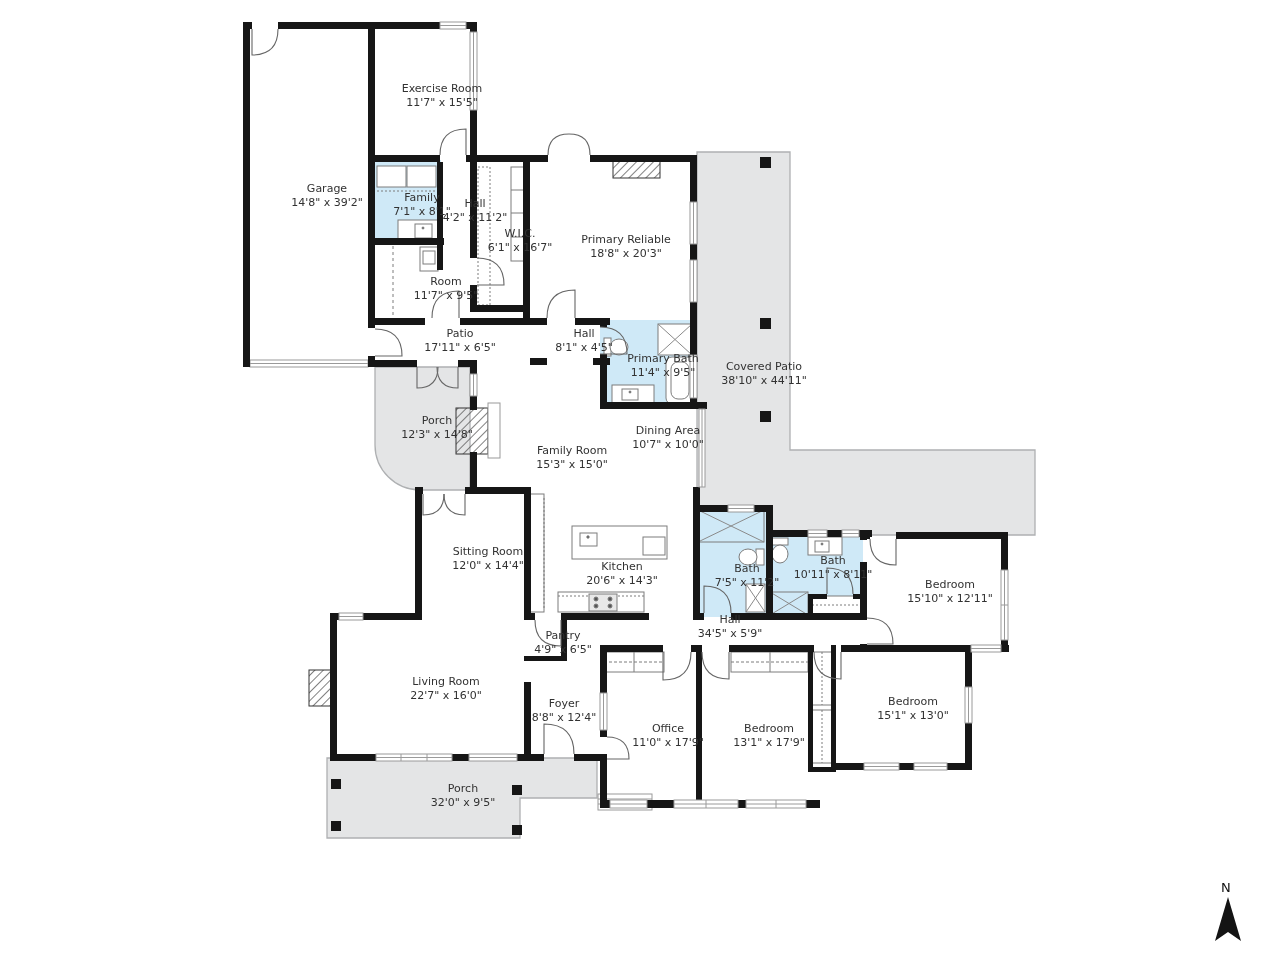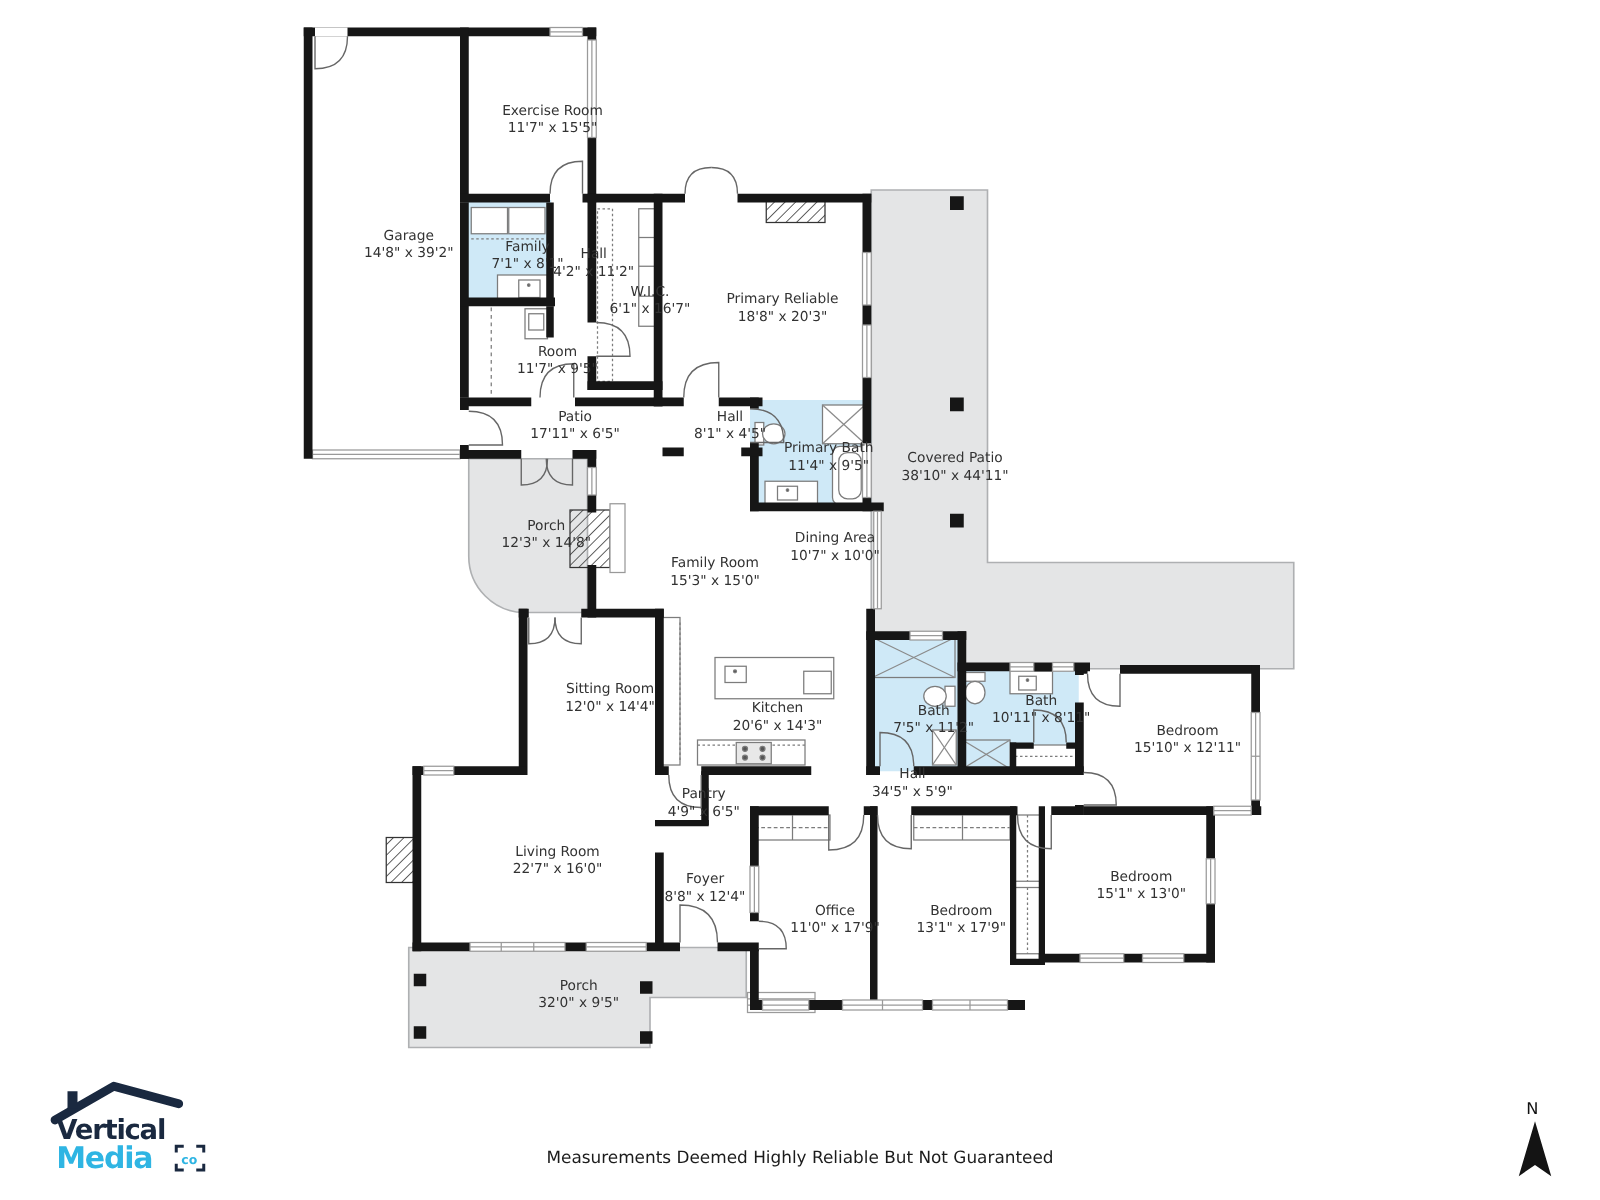--- a/index.html
+++ b/index.html
@@ -420,37 +420,21 @@
     </div>
 <div class="lbl" style="left:753px;top:736px">
       <span class="nm">Bedroom</span>
       <span class="dm">13'1" x 17'9"</span>
     </div>
 <div class="lbl" style="left:447px;top:796px">
       <span class="nm">Porch</span>
       <span class="dm">32'0" x 9'5"</span>
     </div>
 
-<div class="logo">
-  <svg width="130" height="84" viewBox="0 0 130 84">
-    <path d="M6,40 L53,13 L105,27" fill="none" stroke="#1a2940" stroke-width="7" stroke-linecap="round" stroke-linejoin="round"></path>
-    <rect x="16" y="17" width="8" height="14" fill="#1a2940"></rect>
-    <text x="7" y="55" font-family="DejaVu Sans, sans-serif" font-size="22" font-weight="bold" fill="#1a2940" letter-spacing="-1">Vertical</text>
-    <text x="7" y="78" font-family="DejaVu Sans, sans-serif" font-size="24" font-weight="bold" fill="#2fb5e3" letter-spacing="-1">Media</text>
-    <g stroke="#1a2940" stroke-width="2.4" fill="none">
-      <path d="M103,66 v-5 h6"></path>
-          <path d="M119,61 h6 v5"></path>
-          <path d="M125,75 v5 h-6"></path>
-          <path d="M109,80 h-6 v-5"></path>
-    </g>
-    <text x="107" y="75" font-family="DejaVu Sans, sans-serif" font-size="10" font-weight="bold" fill="#2fb5e3">co</text>
-  </svg>
-</div>
-
-<div class="footer">Measurements Deemed Highly Reliable But Not Guaranteed</div>
+
 
 <div class="compass">
   <span class="n">N</span>
   <svg width="50" height="70" viewBox="0 0 50 70" style="position:absolute;left:0;top:0">
     <path d="M24,17 L37,61 L24,52 L11,61 Z" fill="#141414"></path>
   </svg>
 </div>
 
 </div>
 

